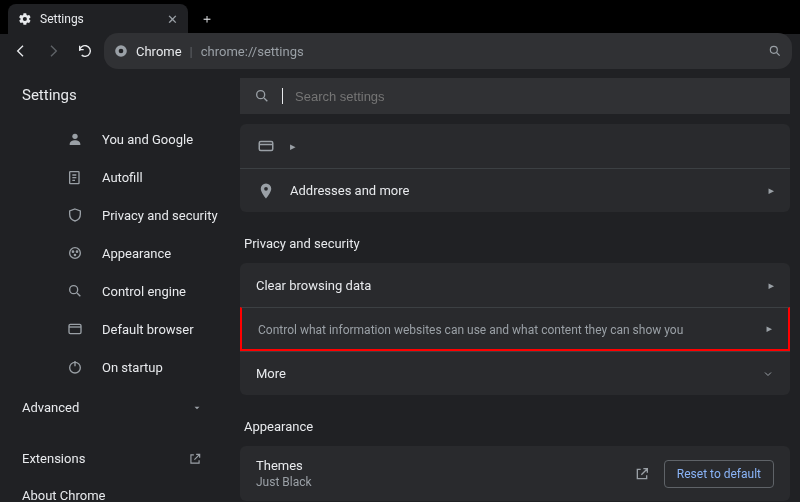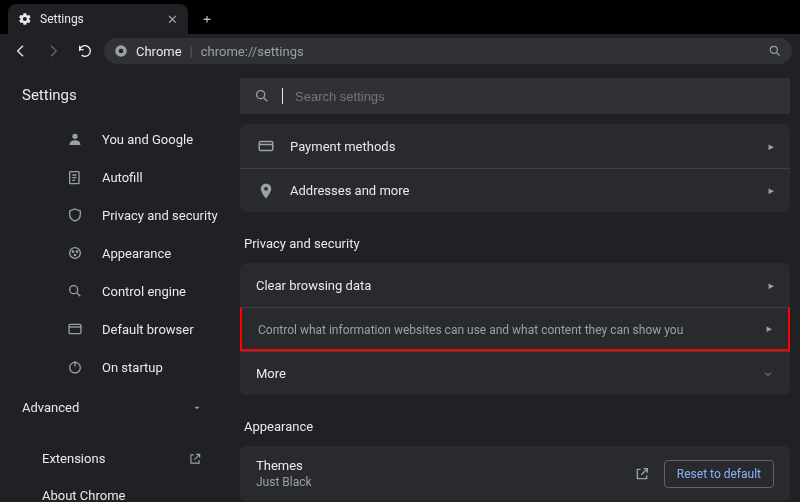--- a/index.html
+++ b/index.html
@@ -5,34 +5,34 @@
   * { box-sizing: border-box; margin: 0; padding: 0; }
   html, body { width: 800px; height: 502px; overflow: hidden; font-family: "Segoe UI", Roboto, Arial, sans-serif; background: #000; color: #e8eaed; font-size: 13px; }
   .titlebar { height: 34px; background: #000; display: flex; align-items: flex-end; }
   .tab { display: flex; align-items: center; background: #202124; height: 30px; margin-left: 8px; padding: 0 10px 0 10px; border-radius: 8px 8px 0 0; gap: 8px; min-width: 180px; }
   .tab .icon { width: 14px; height: 14px; display:flex; align-items:center; justify-content:center; }
   .tab .label { font-size: 12px; color:#e8eaed; flex:1; }
   .tab .close { font-size: 13px; color:#9aa0a6; }
   .newtab { width:26px; height:26px; display:flex; align-items:center; justify-content:center; color:#e8eaed; margin-left:6px; margin-bottom:2px; }
   .toolbar { height: 34px; background: #202124; display:flex; align-items:center; padding: 0 8px; gap:6px; }
   .tbtn { width:26px; height:26px; display:flex; align-items:center; justify-content:center; color:#9aa0a6; border-radius:50%; }
-  .omnibox { flex:1; height:26px; background:#303134; border-radius:14px; display:flex; align-items:center; padding:0 10px; gap:8px; color:#9aa0a6; font-size:13px; }
+  .omnibox { flex:1; height:36px; background:#303134; border-radius:14px; display:flex; align-items:center; padding:0 10px; gap:8px; color:#9aa0a6; font-size:13px; }
   .omnibox .chrome-label { color:#e8eaed; }
   .omnibox .divider { color:#5f6368; }
   .omnibox .path { color:#9aa0a6; }
   .omnibox .srch { margin-left:auto; }
   .app { display:flex; height: calc(502px - 68px); background:#202124; }
   .leftcol { width:230px; padding-top: 14px; display:flex; flex-direction:column; }
   .settings-title { color:#e8eaed; font-size:15px; padding: 4px 0 16px 22px; }
   .navlist { display:flex; flex-direction:column;padding-left:42px; }
   .navitem { display:flex; align-items:center; gap:18px; padding: 10px 0 10px 24px; color:#e8eaed; font-size:13px; }
   .navitem .ni-icon { width:18px; height:18px; display:flex; align-items:center; justify-content:center; color:#9aa0a6; }
   .adv { display:flex; justify-content:space-between; align-items:center; padding: 14px 28px 14px 22px; color:#e8eaed; font-size:13px; }
   .sep { height:1px; background:#3c4043; margin: 4px 0; }
-  .ext { display:flex; justify-content:space-between; align-items:center; padding: 14px 28px 14px 22px; font-size:13px;margin-left:20px; }
+  .ext { display:flex; justify-content:space-between; align-items:center; padding: 14px 28px 14px 22px; font-size:13px; }
   .content { flex:1; padding: 10px 0 0 0; overflow:hidden; }
   .searchrow { padding: 0 10px 10px 10px; }
   .searchbox { background:#303134; height:36px; border-radius:0; display:flex; align-items:center; padding:0 14px; gap:12px; color:#9aa0a6; font-size:13px; }
   .searchbox input { background:transparent; border:none; outline:none; color:#e8eaed; font-size:13px; flex:1; }
   .searchbox .cursor { width:1px; height:16px; background:#e8eaed; }
   .panel { padding: 0 10px; }
   .card { background:#292a2d; border-radius:6px; overflow:hidden; margin-bottom:6px; }
   .row { display:flex; align-items:center; padding: 12px 16px; gap:14px; position:relative; min-height:44px;}
   .row + .row { border-top:1px solid #3c4043; }
   .row .ricon { width:20px; display:flex; justify-content:center; color:#9aa0a6; }
@@ -206,23 +206,20 @@
     <div class="panel">
 
       <div class="card">
         <div class="row">
           <span class="ricon">
               <svg width="18" height="18" viewBox="0 0 24 24" fill="none" stroke="#9aa0a6" stroke-width="2">
                 <rect x="3" y="6" width="18" height="12" rx="2"></rect>
                 <path d="M3 10h18"></path>
               </svg>
             </span>
-          <div class="rtxt">
-              <div class="title">Payment methods</div>
-            </div>
           <span class="chev">▸</span>
         </div>
         <div class="row">
           <span class="ricon">
               <svg width="18" height="18" viewBox="0 0 24 24" fill="#9aa0a6">
                 <path d="M12 2a7 7 0 0 0-7 7c0 5 7 13 7 13s7-8 7-13a7 7 0 0 0-7-7zm0 9.5A2.5 2.5 0 1 1 14.5 9 2.5 2.5 0 0 1 12 11.5z"></path>
               </svg>
             </span>
           <div class="rtxt">
               <div class="title">Addresses and more</div>

